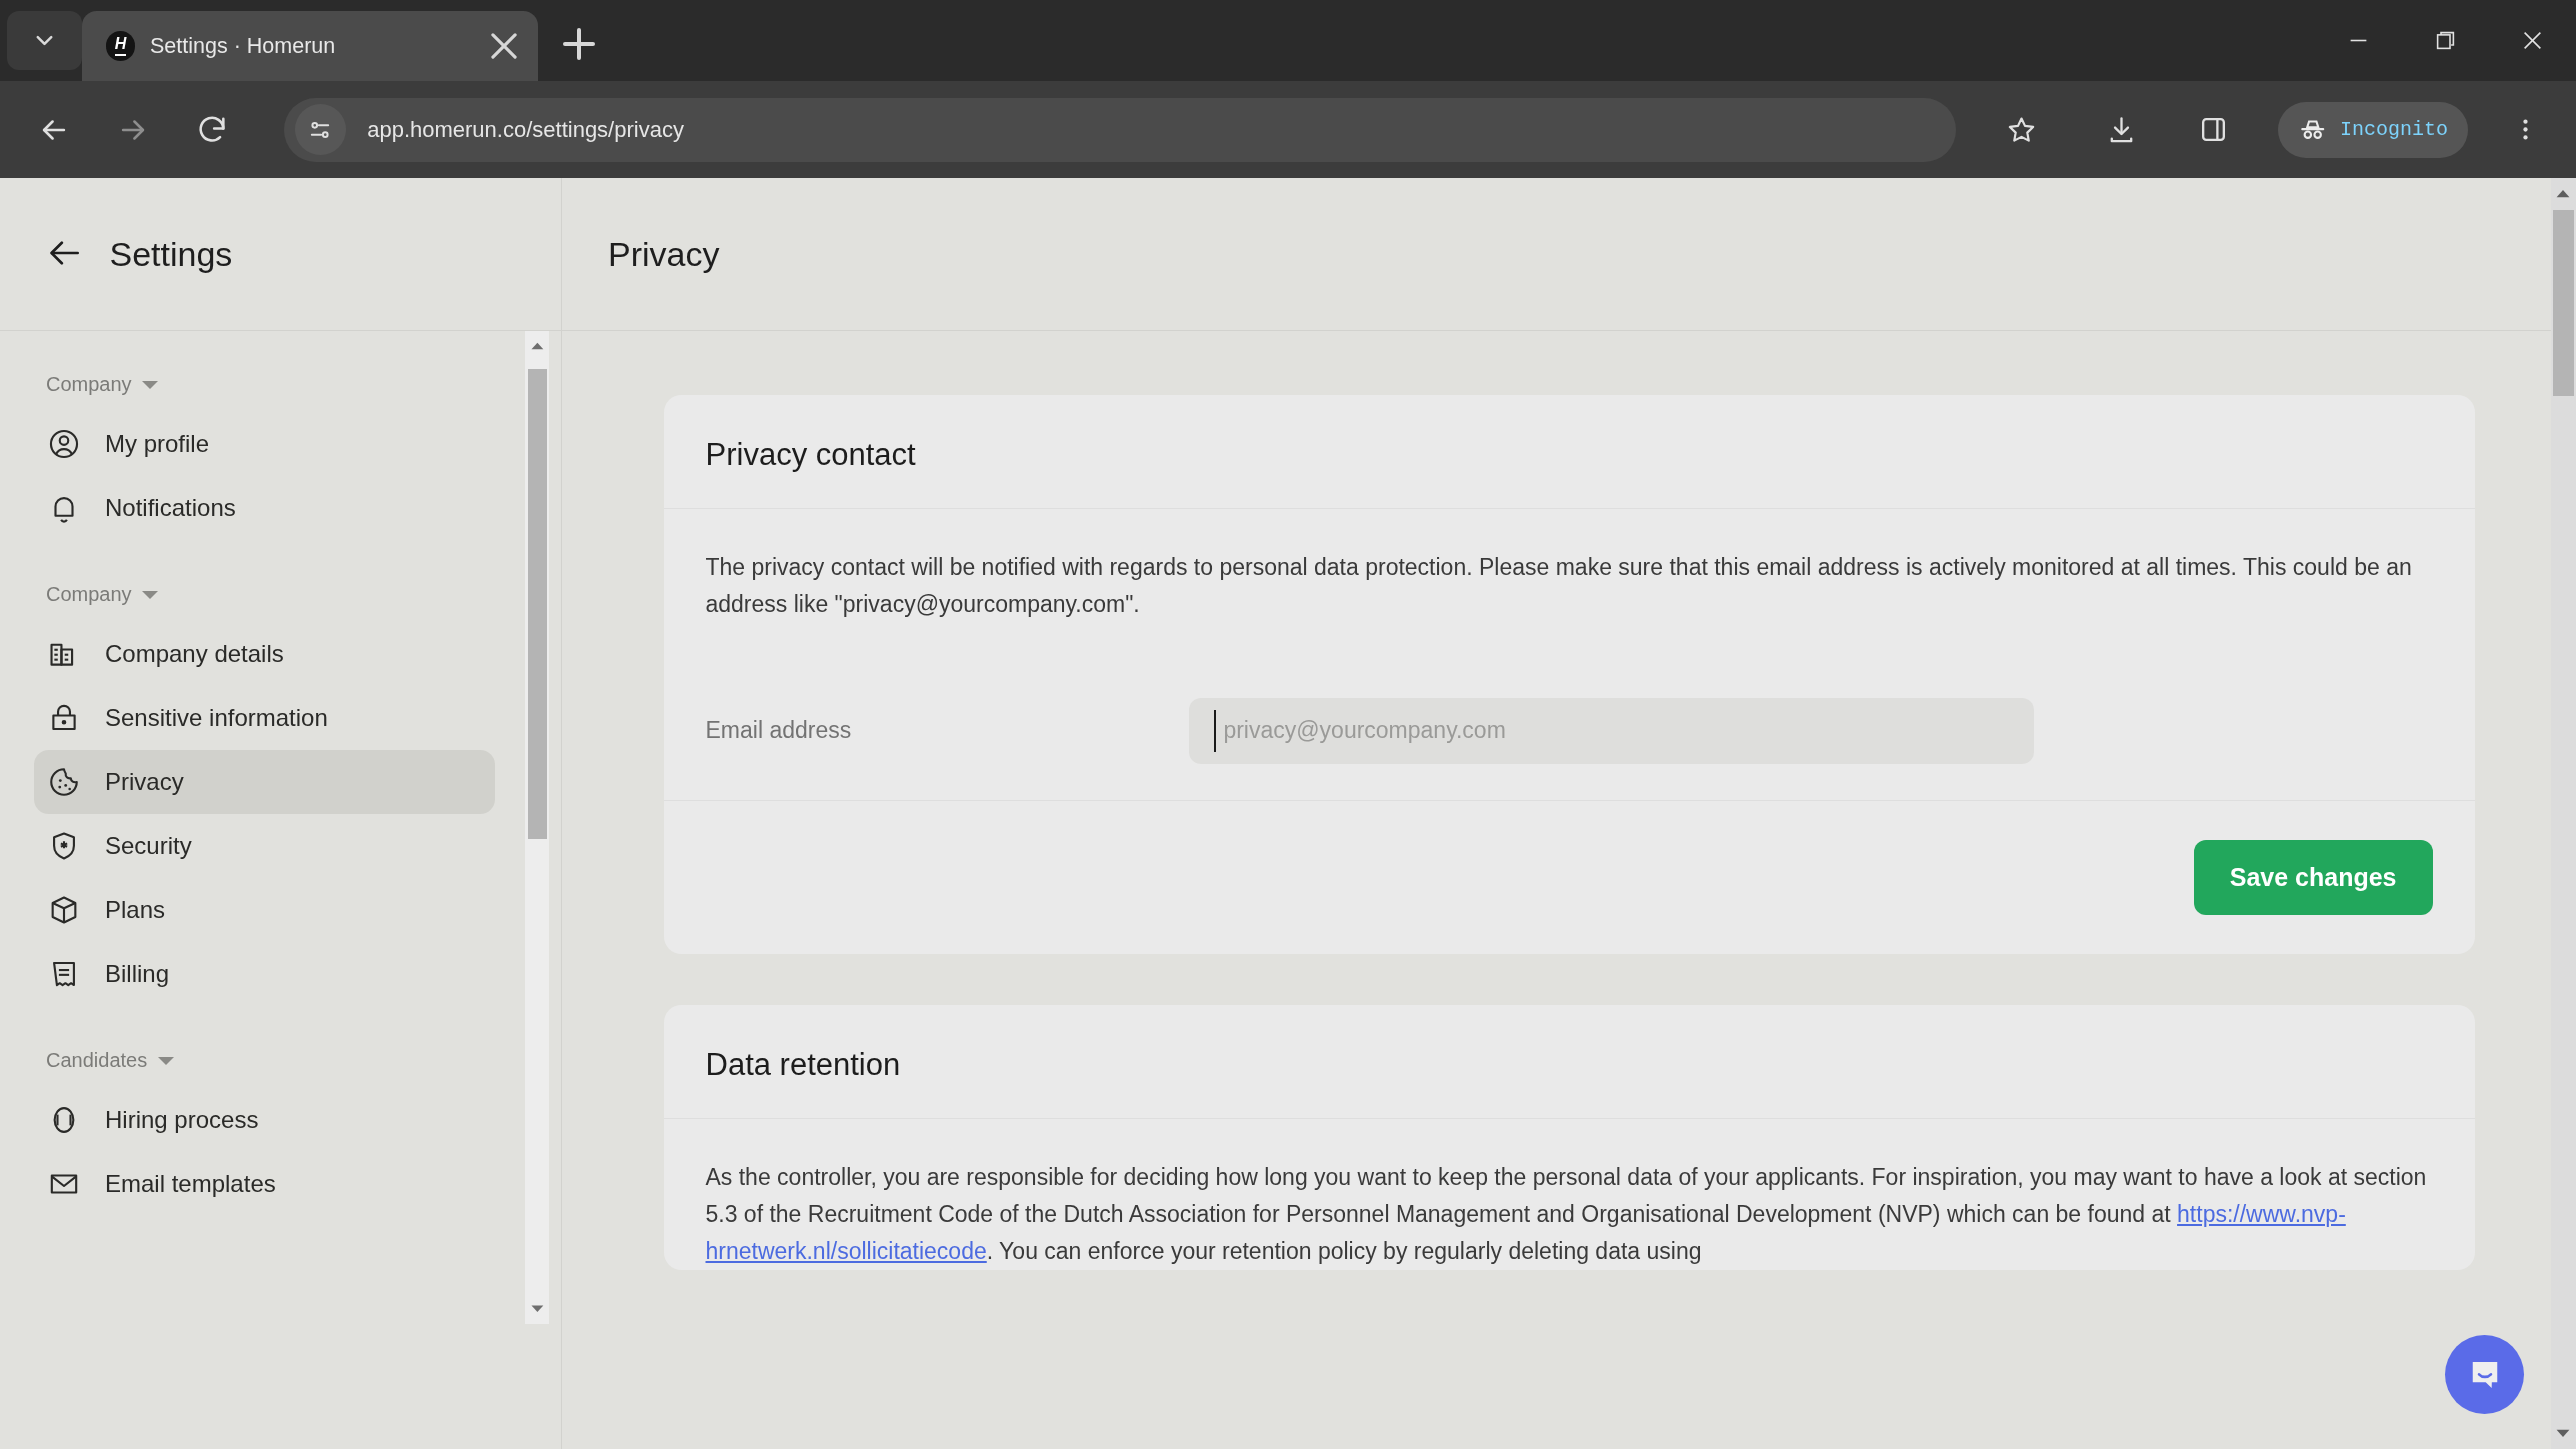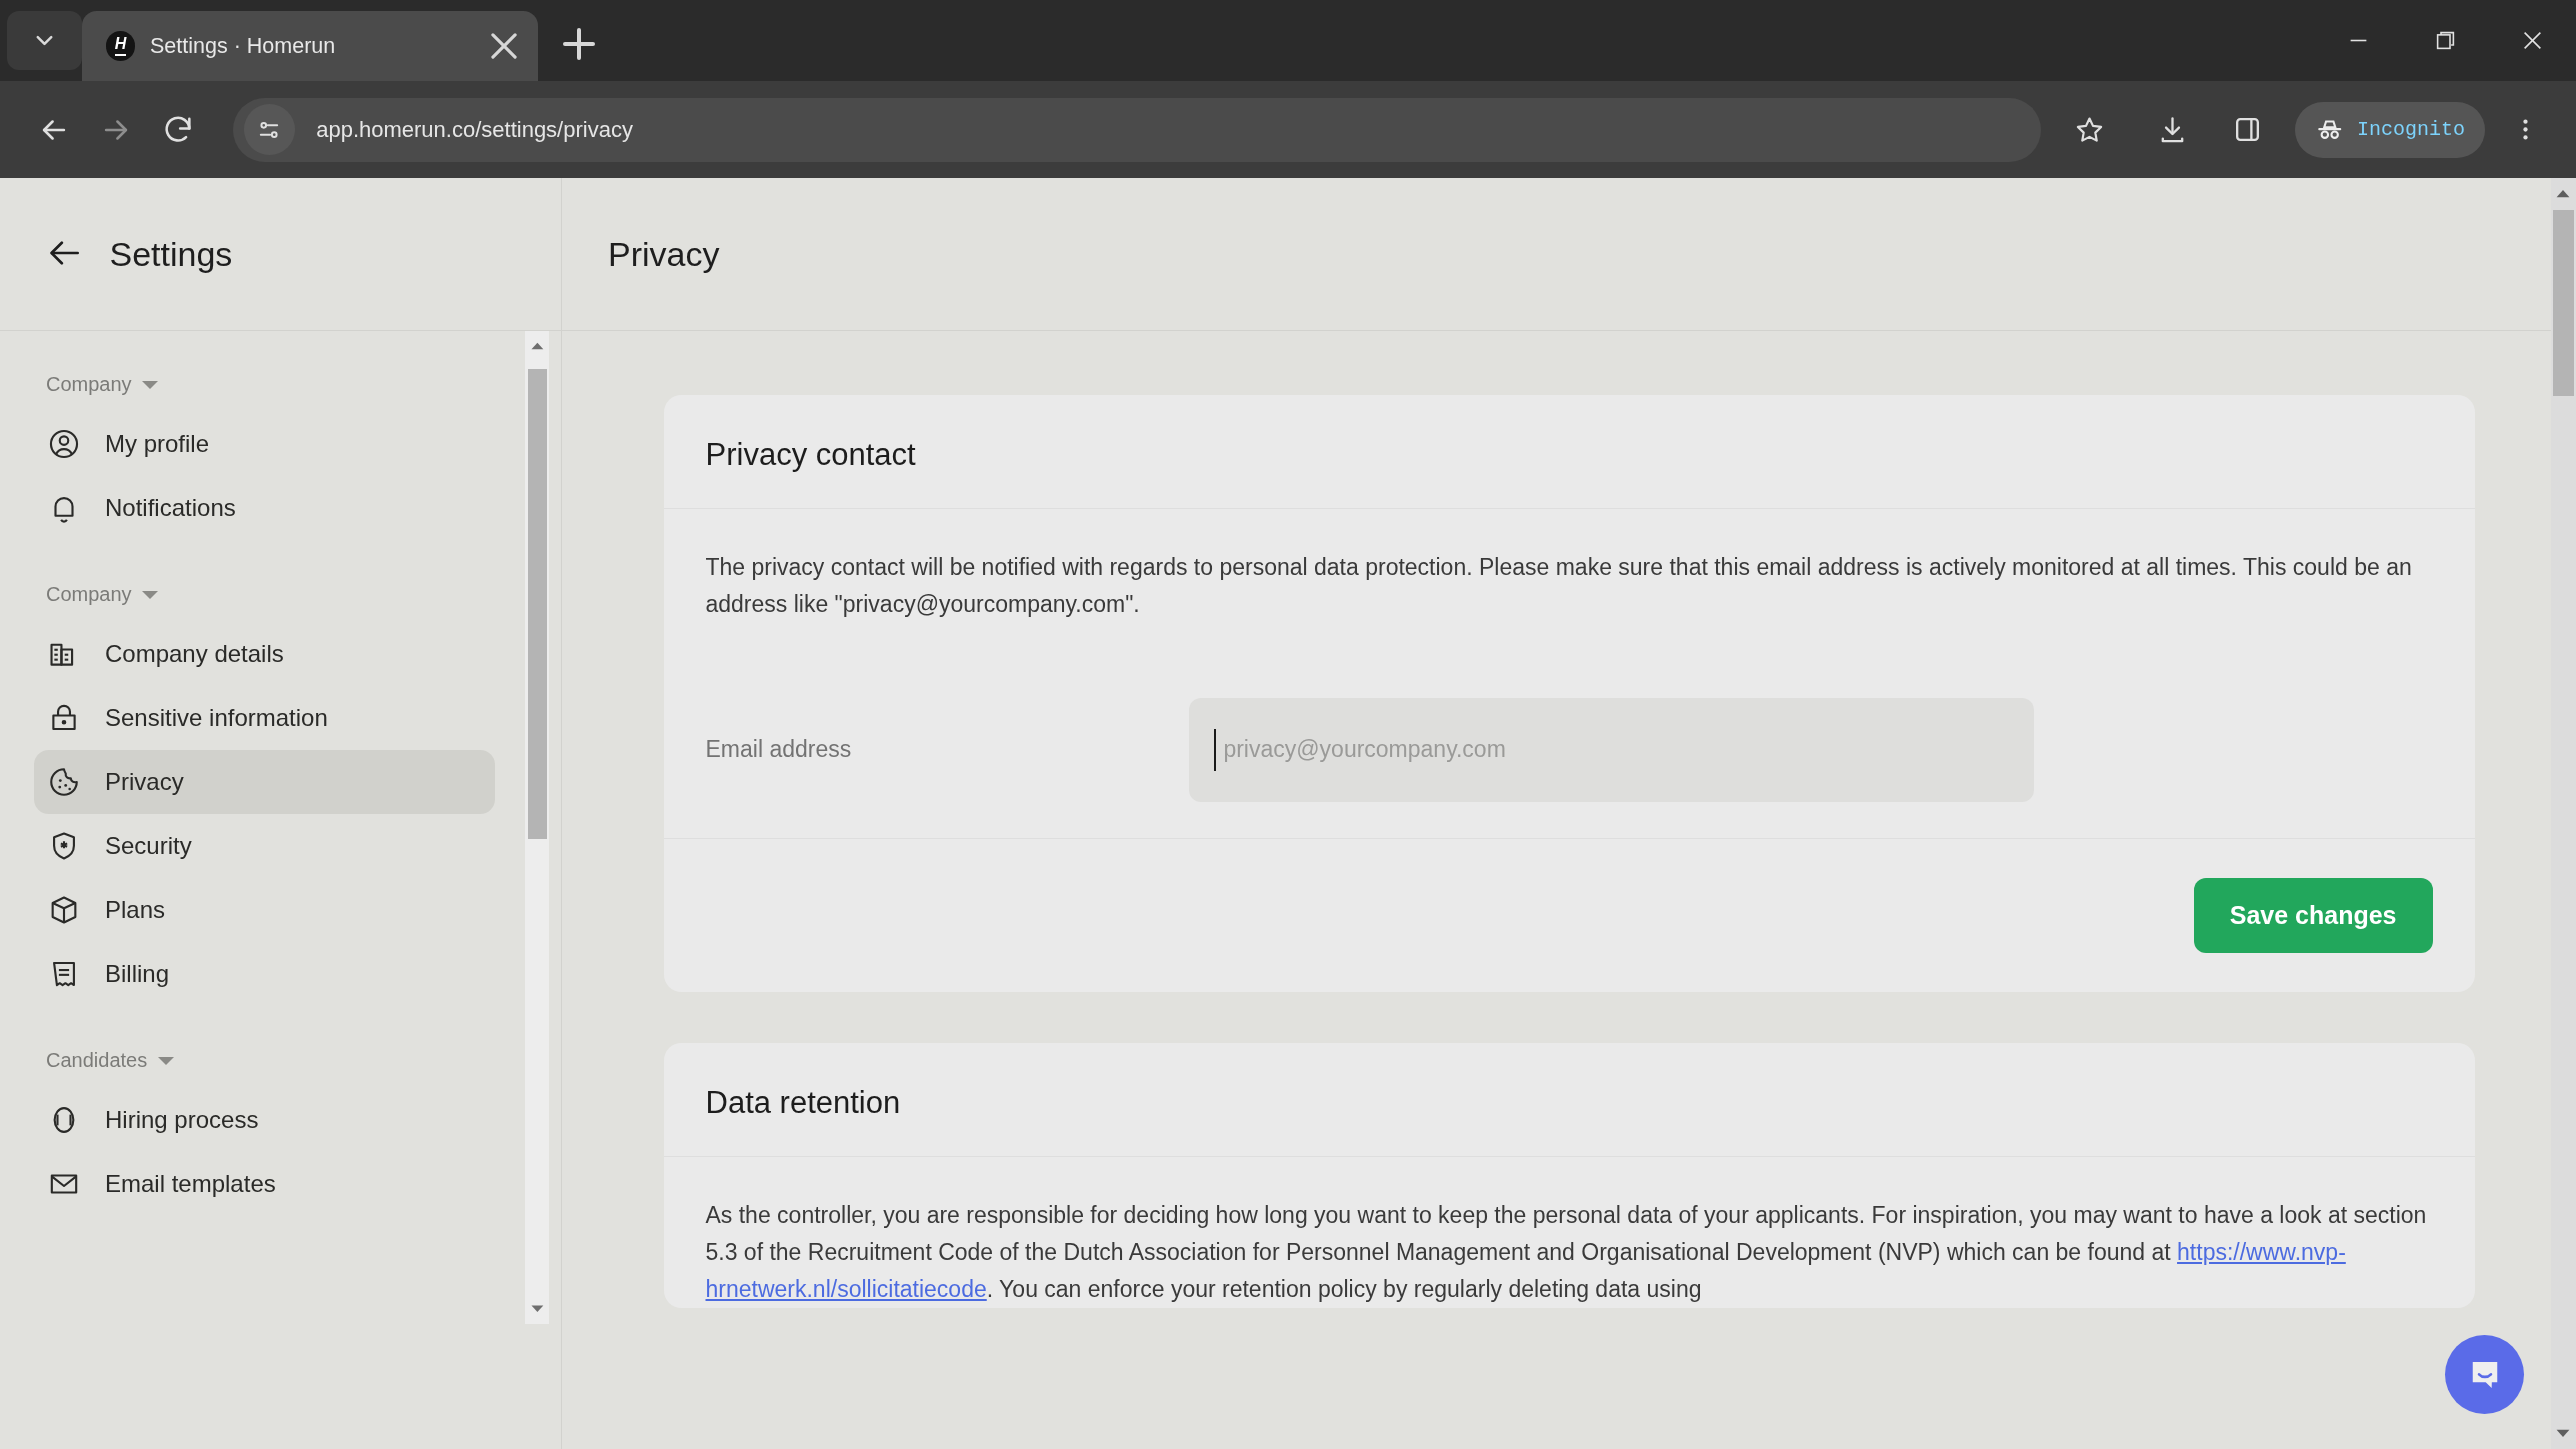--- a/index.html
+++ b/index.html
@@ -13,21 +13,21 @@
   .tabsearch svg{width:27px;height:27px;}
   .tab{height:70px;min-width:456px;background:#4B4B4B;border-radius:14.8px 14.8px 0 0;display:flex;align-items:center;padding:0 14.8px 0 24px;gap:14.8px;position:relative;}
   .favicon{width:29.5px;height:29.5px;border-radius:50%;background:#141414;display:flex;align-items:center;justify-content:center;flex:0 0 29.5px;}
   .favicon span{color:#fff;font-size:16px;font-weight:700;font-style:italic;line-height:1;border-bottom:2px solid #fff;padding-bottom:1.3px;}
   .tabtitle{color:#E8E8E8;font-size:21.5px;white-space:nowrap;flex:1;overflow:hidden;}
   .tabclose{width:38px;height:38px;display:flex;align-items:center;justify-content:center;border-radius:50%;}
   .newtab{width:48px;height:48px;margin:0 0 13.4px 17.4px;display:flex;align-items:center;justify-content:center;border-radius:50%;}
   .wincontrols{position:absolute;right:0;top:0;height:81px;display:flex;align-items:center;}
   .wc{width:87px;height:81px;display:flex;align-items:center;justify-content:center;}
 
-  .toolbar{height:97px;background:#3C3C3C;display:flex;align-items:center;padding:0 23px;gap:0;flex:0 0 97px;}
+  .toolbar{height:97px;background:#3C3C3C;display:flex;align-items:center;padding:0 23px;gap:17px;flex:0 0 97px;}
   .navbtn{width:62px;height:62px;border-radius:50%;display:flex;align-items:center;justify-content:center;}
   .omnibox{flex:1;height:64px;background:#4B4B4B;border-radius:32px;display:flex;align-items:center;margin:0 17.4px 0 24px;padding-left:6.7px;}
   .oicon{width:51px;height:51px;border-radius:50%;background:#575757;display:flex;align-items:center;justify-content:center;margin-left:4px;flex:0 0 51px;}
   .ourl{color:#E6E6E6;font-size:22px;margin-left:21.5px;white-space:nowrap;}
   .star{width:62px;height:62px;border-radius:50%;display:flex;align-items:center;justify-content:center;margin-right:14.8px;}
   .tbtn{width:56px;height:56px;display:flex;align-items:center;justify-content:center;margin:0 9.4px;}
   .incognito{height:56px;background:#555555;border-radius:28px;display:flex;align-items:center;gap:12px;padding:0 20px;margin-left:10.7px;}
   .incognito span{color:#7dd3fc;font-size:20px;white-space:nowrap;font-family:Liberation Mono, monospace;}
   .kebab{width:56px;height:56px;display:flex;align-items:center;justify-content:center;margin-left:12px;}
 
@@ -58,21 +58,21 @@
   .main-title{font-size:34px;color:#1E1E1E;}
   .main-body{flex:1;overflow:hidden;padding:64px 0 0 0;position:relative;}
   .cardwrap{width:1811px;margin:0 auto;}
   .card{background:#EAEAEA;border-radius:17.4px;}
   .card-head{padding:42px 42px 35px 42px;border-bottom:0.7px solid #DEDEDE;}
   .card-title{font-size:31px;color:#1D1D1D;}
   .card-body{padding:40px 42px 0 42px;}
   .card-desc{font-size:23px;line-height:1.62;color:#3A3A3A;max-width:1731px;}
   .field-row{display:flex;align-items:center;margin-top:74px;padding-bottom:36px;}
   .field-label{width:483px;flex:0 0 483px;font-size:23px;color:#737373;}
-  .field-box{width:845px;height:104px;background:#DEDEDC;border-radius:12px;display:flex;align-items:center;padding-left:25.5px;position:relative;}
+  .field-box{width:845px;height:66px;background:#DEDEDC;border-radius:12px;display:flex;align-items:center;padding-left:25.5px;position:relative;}
   .caret-bar{width:2px;height:42px;background:#1A1A1A;position:absolute;left:25.5px;}
   .field-ph{font-size:23px;color:#9A9A98;margin-left:9.4px;}
   .card-foot{border-top:0.7px solid #DEDEDE;padding:39px 42px;display:flex;justify-content:flex-end;}
   .save-btn{background:#22A75C;color:#fff;font-size:25px;font-weight:700;border:none;border-radius:12px;padding:23px 36px;}
   .card.second{margin-top:51px;}
   .link{color:#4C6BE0;}
 
   
   .m-sbar{position:absolute;right:0;top:0;bottom:0;width:25.5px;background:#DCDCDC;display:flex;flex-direction:column;align-items:center;z-index:5;}
   .m-arrow{height:32px;flex:0 0 32px;display:flex;align-items:center;justify-content:center;}

